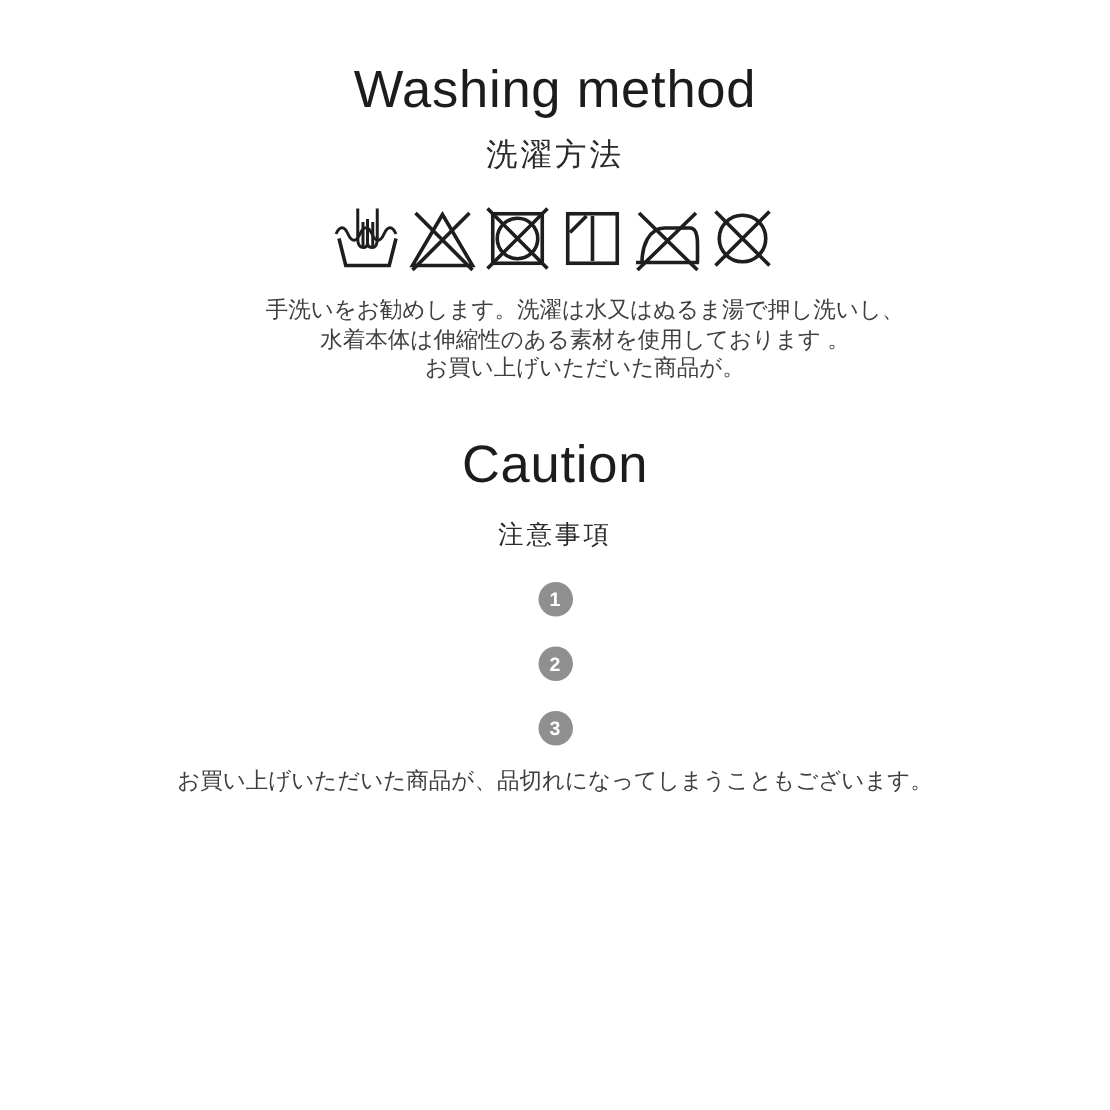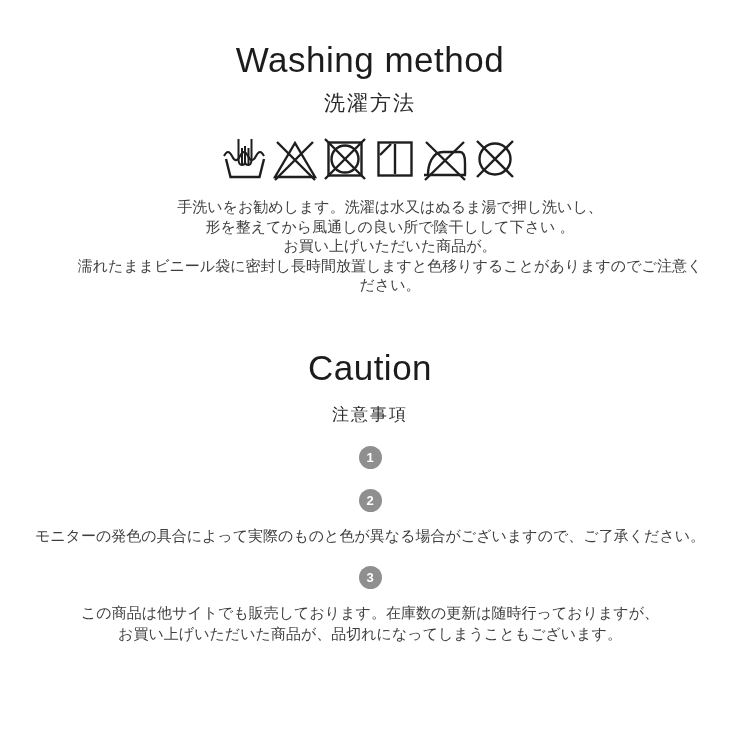--- a/index.html
+++ b/index.html
@@ -46,21 +46,21 @@
   }
   .care-thin { stroke-width: 2.0; }
   .body-text {
     margin-top: 12px;
     font-size: 15px;
     line-height: 19.5px;
     color: #3f3f3f;
     margin-left: 40px;
   }
   .caution-title {
-    margin-top: 53px;
+    margin-top: 34px;
     font-size: 35px;
     font-weight: 400;
     color: #1c1c1c;
     line-height: 1.15;
     letter-spacing: 0.5px;
   }
   .caution-sub {
     margin-top: 15px;
     font-size: 17px;
     letter-spacing: 2px;
@@ -125,43 +125,38 @@
       </svg>
 
       <svg viewBox="0 0 48 48" xmlns="http://www.w3.org/2000/svg">
         <circle class="care-stroke" cx="24" cy="24" r="15.5"></circle>
         <path class="care-stroke" d="M6 6 L42 42 M42 6 L6 42"></path>
       </svg>
     </div>
 
     <div class="body-text">
       <div>手洗いをお勧めします。洗濯は水又はぬるま湯で押し洗いし、</div>
-      <div>形を整えてから風通しの良い所で陰干しして下さい 。</div>
+      <div>水着本体は伸縮性のある素材を使用しております 。</div>
       <div>お買い上げいただいた商品が。</div>
-      <div>濡れたままビニール袋に密封し長時間放置しますと色移りすることがありますのでご注意ください。</div>
     </div>
   </div>
 
   <div>
     <div class="caution-title">Caution</div>
     <div class="caution-sub">注意事項</div>
 
     <div>
       <div class="num-badge" style="background: rgb(143, 143, 143);">1</div>
     </div>
 
     <div>
       <div class="num-badge" style="background: rgb(143, 143, 143);">2</div>
-      <div class="item-text">
-        <div>モニターの発色の具合によって実際のものと色が異なる場合がございますので、ご了承ください。</div>
-      </div>
     </div>
 
     <div>
       <div class="num-badge" style="background: rgb(143, 143, 143);">3</div>
       <div class="item-text">
-        <div>この商品は他サイトでも販売しております。在庫数の更新は随時行っておりますが、</div>
         <div>お買い上げいただいた商品が、品切れになってしまうこともございます。</div>
       </div>
     </div>
   </div>
 
 </div>
 
 </body></html>

